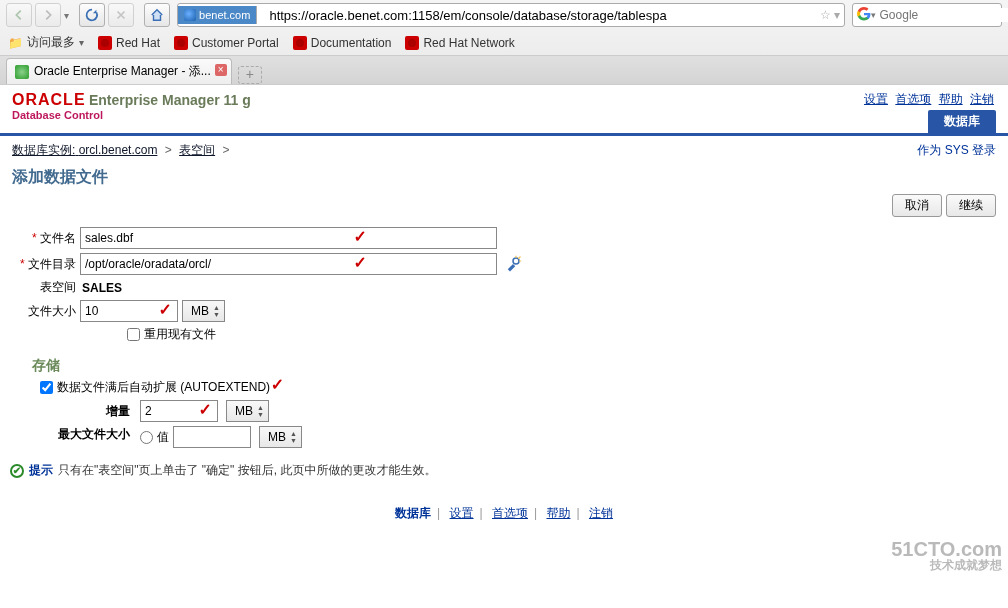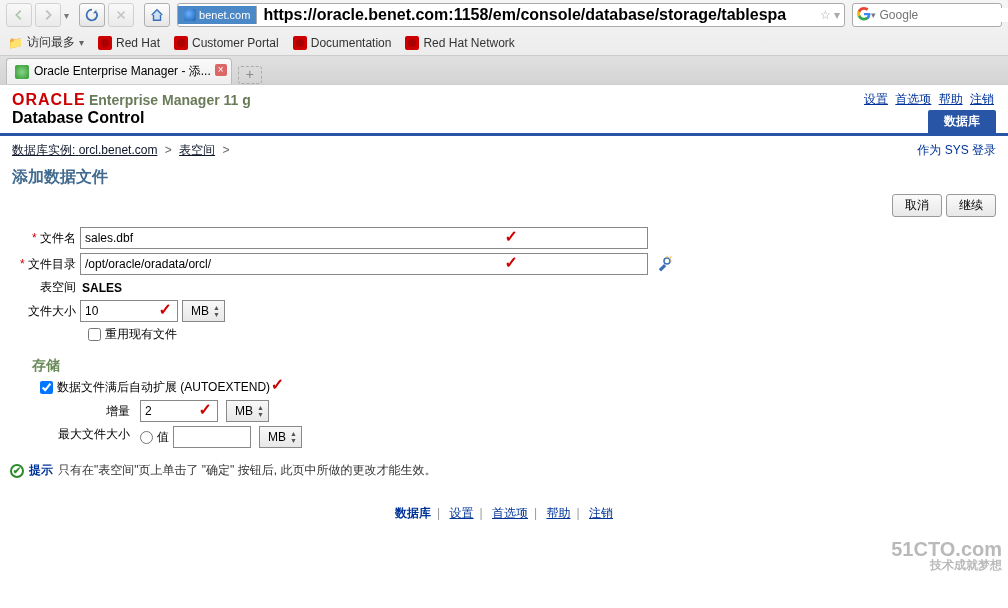--- a/index.html
+++ b/index.html
@@ -8,21 +8,21 @@
 
 .browser-chrome { background: linear-gradient(#f5f5f5, #e8e8e8); border-bottom: 1px solid #ccc; }
 .nav-bar { display: flex; align-items: center; padding: 3px 6px; gap: 3px; }
 .nav-btn { width: 26px; height: 24px; background: linear-gradient(#fdfdfd,#e6e6e6); border: 1px solid #b0b0b0; border-radius: 3px; display: flex; align-items: center; justify-content: center; cursor: pointer; color: #555; }
 .nav-btn.disabled { opacity: 0.5; }
 .nav-btn svg { width: 14px; height: 14px; }
 .nav-sep { width: 4px; }
 .url-bar-wrap { flex: 1; display: flex; align-items: center; background: #fff; border: 1px solid #aaa; border-radius: 3px; height: 24px; margin: 0 4px; overflow: hidden; }
 .url-badge { background: #4a88c7; color: #fff; padding: 3px 6px; font-size: 11px; border-right: 1px solid #aaa; display:flex; align-items:center; gap:3px; }
 .url-badge-icon { width:12px; height:12px; background: radial-gradient(circle at 40% 40%, #6ab0ff, #1a5fab); border-radius:2px; }
-.url-text { flex:1; padding: 0 6px; color:#666; font-size:16px; white-space:nowrap; overflow:hidden;font-weight:bold; }
+.url-text { flex:1; padding: 0 12px; color:#666; font-size:13px; white-space:nowrap; overflow:hidden; }
 .url-text .dark { color:#000; }
 .url-tools { display:flex; align-items:center; gap:4px; padding-right:4px; color:#aaa; }
 .search-bar { width: 150px; display:flex; align-items:center; background:#fff; border:1px solid #aaa; border-radius:3px; height:24px; padding:0 4px; }
 .search-icon-g { display:inline-block; }
 .search-input { border:none; outline:none; flex:1; font-size:12px; color:#999; padding-left:4px; }
 
 .bookmark-bar { display:flex; align-items:center; padding: 4px 8px; gap: 14px; border-bottom:1px solid #ccc; font-size:12px; }
 .bookmark-item { display:flex; align-items:center; gap:4px; color:#333; cursor:pointer; }
 .rh-icon { width:14px; height:14px; background:#c00; border-radius:2px; position:relative; }
 .rh-icon::after { content:''; position:absolute; inset:3px; background:#a00; border-radius:50%; }
@@ -35,21 +35,21 @@
 .tab-title { white-space:nowrap; overflow:hidden; }
 .tab-close { position:absolute; right:4px; top:5px; width:12px; height:12px; background:#d66; color:#fff; border-radius:2px; font-size:10px; line-height:12px; text-align:center; }
 .tab-new { width:24px; height:18px; margin-left:6px; border:1px dashed #aaa; border-radius:3px; text-align:center; line-height:15px; color:#888; cursor:pointer; font-size:14px; }
 
 
 .page { background:#fff; }
 .page-header { display:flex; justify-content:space-between; align-items:flex-start; padding: 6px 12px 0; }
 .oracle-brand { }
 .oracle-logo { color:#c00; font-size:16px; font-weight:bold; letter-spacing:1px; }
 .brand-title { color:#6a7b5a; font-size:14px; font-weight:bold;text-align:center; }
-.brand-sub { color:#000000; font-size:16px; font-weight:bold; }
+.brand-sub { color:#be185d; font-size:11px; font-weight:bold; }
 .header-links { font-size:12px; color:#003399; }
 .header-links a { color:#003399; text-decoration:underline; margin:0 2px; cursor:pointer; }
 .active-tab-bar { display:flex; justify-content:flex-end; margin-top:2px; }
 .active-tab { background:#2855a5; color:#fff; padding:3px 16px; border-radius:2px 2px 0 0; font-size:12px; font-weight:bold; }
 .blue-line { height:3px; background:#2855a5; }
 
 .breadcrumb { padding:6px 12px; font-size:12px; display:flex; justify-content:space-between; }
 .breadcrumb a { color:#0f172a; text-decoration:underline; cursor:pointer; }
 .breadcrumb-sep { color:#666; margin:0 4px; }
 .login-as { color:#003399; }
@@ -57,33 +57,33 @@
 .page-title { color:#426a8f; font-size:16px; font-weight:bold; padding:2px 12px 6px; }
 
 .action-row { display:flex; justify-content:flex-end; gap:4px; padding:0 12px 6px; }
 .btn { background:linear-gradient(#fafafa,#e8e8e8); border:1px solid #999; border-radius:3px; padding:2px 12px; font-size:12px; cursor:pointer; }
 
 .form-area { padding:0 8px; }
 .form-row { display:flex; align-items:center; margin:4px 0; }
 .form-label { width:72px; text-align:right; padding-right:4px; font-size:12px; }
 .req { color:#c00; }
 .text-input { border:1px solid #888; padding:2px 4px; font-size:12px; height:22px; }
-.wide { width:568px; }
+.wide { width:417px; }
 .small { width:98px; }
 .flash-icon { width:20px; height:20px; margin-left:6px; display:inline-flex; align-items:center; justify-content:center; color:#3a6fb5; cursor:pointer; }
 .unit-select { display:inline-flex; align-items:center; border:1px solid #888; background:linear-gradient(#f8f8f8,#e8e8e8); padding:8px 4px; height:22px; font-size:12px; margin-left:4px; cursor:pointer; }
 .unit-select .sel-text { padding:0 4px; }
 .unit-select .sel-arrows { display:flex; flex-direction:column; font-size:7px; line-height:7px; color:#555; }
 .static-val { font-weight:bold; padding-left:2px; }
-.checkbox-row { display:flex; align-items:center; margin:4px 0 4px 80px; gap:4px; }
+.checkbox-row { display:flex; align-items:center; margin:4px 0 4px 119px; gap:4px; }
 input[type=checkbox], input[type=radio] { margin:0; }
 
 .section-head { color:#6a8a5a; font-size:14px; font-weight:bold; margin:14px 0 4px 24px; }
 .indent-row { display:flex; align-items:center; margin:4px 0 4px 32px; gap:4px; }
-.sub-label { width:96px; text-align:right; padding-right:6px; font-size:12px; }
+.sub-label { width:96px; text-align:right; padding-right:6px; font-size:12px;font-weight:bold; }
 .radio-col { display:flex; flex-direction:column; gap:4px; }
 .radio-line { display:flex; align-items:center; gap:4px; }
 
 .tip-row { display:flex; align-items:center; gap:5px; margin:14px 0 0 10px; color:#333; font-size:12px; }
 .tip-icon { color:#2a8a2a; font-weight:bold; border:2px solid #2a8a2a; border-radius:50%; width:14px; height:14px; display:inline-flex; align-items:center; justify-content:center; font-size:10px; }
 .tip-row b { color:#003399; font-weight:bold; }
 
 .footer-links { text-align:center; padding:26px 0 6px; font-size:12px; }
 .footer-links a { color:#003399; text-decoration:underline; cursor:pointer; }
 .footer-links .sep { color:#999; margin:0 6px; }

